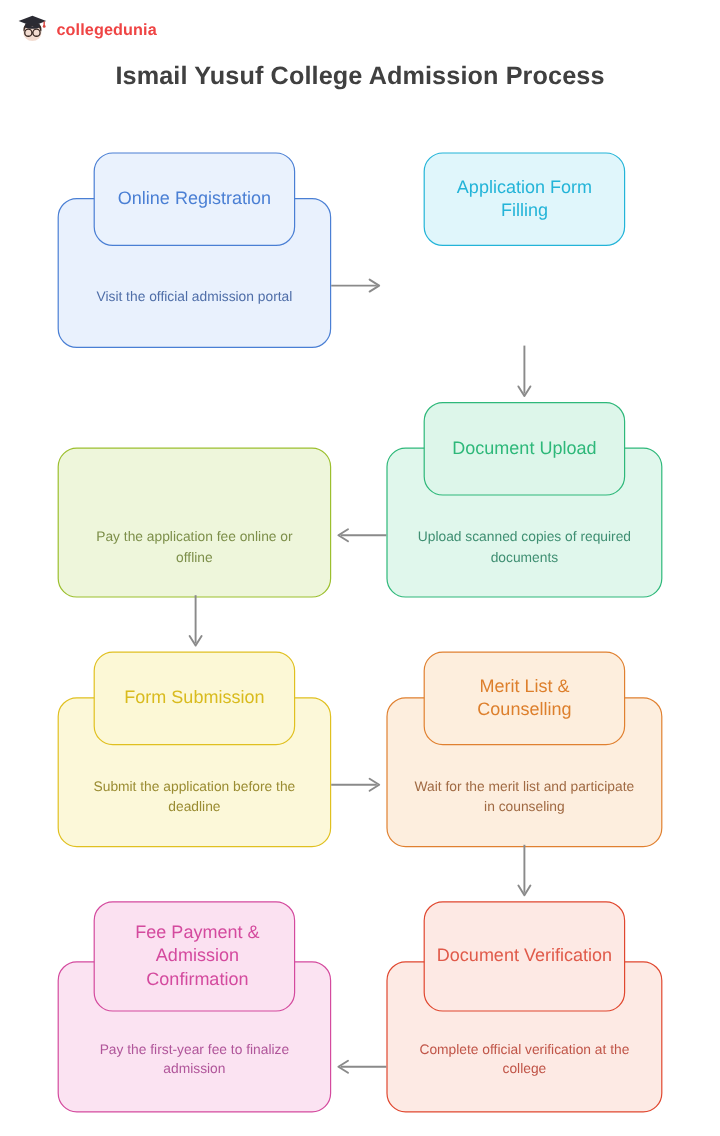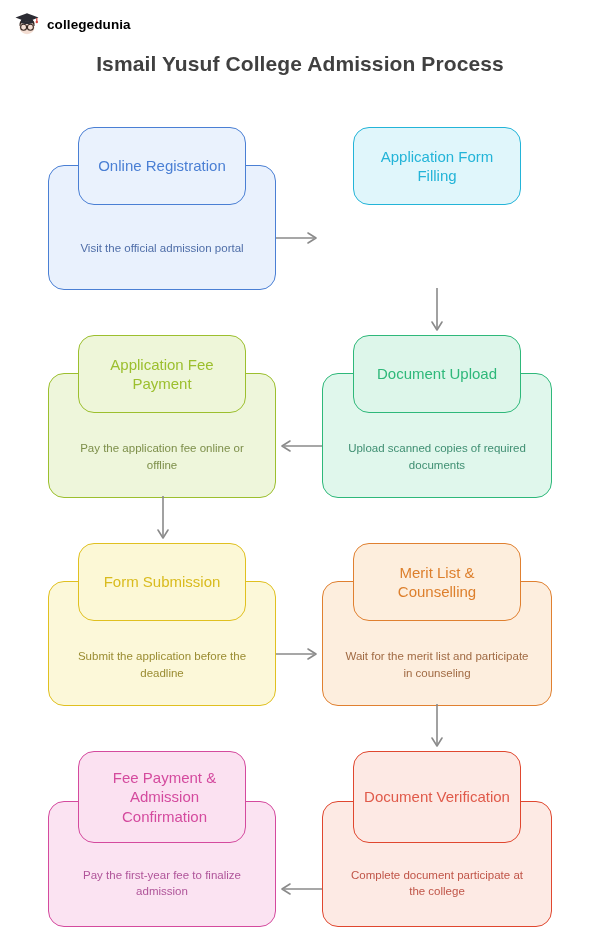--- a/index.html
+++ b/index.html
@@ -72,21 +72,21 @@
       <circle cx="16.4" cy="16.2" r="3" fill="none" stroke="#3a2a24" stroke-width="1.1"></circle>
       <line x1="12.6" y1="16.2" x2="13.4" y2="16.2" stroke="#3a2a24" stroke-width="1.1"></line>
 
       <path d="M1.5 6.6 L13 2.2 L24.5 6.6 L13 10.9 Z" fill="#2b2b33"></path>
       <path d="M7 8.6 L7 12 C9.5 13.4 16.5 13.4 19 12 L19 8.6 L13 11 Z" fill="#2b2b33"></path>
 
       <path d="M22.8 7 L22.8 10.4" stroke="#d6453f" stroke-width="1.2" fill="none"></path>
       <circle cx="22.8" cy="11" r="1.2" fill="#d6453f"></circle>
     </svg>
   </span>
-  <span class="brand-text" style="color: #000000;">collegedunia</span>
+  <span class="brand-text" style="color: #ef4444;">collegedunia</span>
 </div>
 
 <div class="page-title">Ismail Yusuf College Admission Process</div>
 
 <div class="flow">
 
   <div class="node" id="node-0" style="left: 48px; top: 127px; width: 228px; height: 163px; --stroke: #4a7fd4; --fill-body: #e9f1fd; --fill-pill: #eaf2fd; --title: #4a7fd4; --desc: #4f6ea8;">
     <div class="node-body">
       <div class="node-desc">Visit the official admission portal</div>
     </div>
@@ -97,23 +97,20 @@
 
   <div class="node" id="node-1" style="left: 322px; top: 127px; width: 230px; height: 163px; --stroke: #23b4d8; --fill-body: #e3f7fb; --fill-pill: #e0f6fb; --title: #23b4d8; --desc: #3a8ea3;">
     <div class="node-title-pill">
       <div class="node-title">Application Form Filling</div>
     </div>
   </div>
 
   <div class="node" id="node-2" style="left: 48px; top: 335px; width: 228px; height: 163px; --stroke: #9cbf2e; --fill-body: #eef6db; --fill-pill: #eef6d9; --title: #9cbf2e; --desc: #7d8f4a;">
     <div class="node-body">
       <div class="node-desc">Pay the application fee online or offline</div>
-    </div>
-    <div class="node-title-pill">
-      <div class="node-title">Application Fee Payment</div>
     </div>
   </div>
 
   <div class="node" id="node-3" style="left: 322px; top: 335px; width: 230px; height: 163px; --stroke: #2eb87a; --fill-body: #e0f7ec; --fill-pill: #ddf6ea; --title: #2eb87a; --desc: #3f8f72;">
     <div class="node-body">
       <div class="node-desc">Upload scanned copies of required documents</div>
     </div>
     <div class="node-title-pill">
       <div class="node-title">Document Upload</div>
     </div>
@@ -141,21 +138,21 @@
     <div class="node-body" style="top:50px; height:126px;justify-content:center;">
       <div class="node-desc" style="transform:translateY(8px);">Pay the first-year fee to finalize admission</div>
     </div>
     <div class="node-title-pill" style="min-height:92px;padding-left:15px;">
       <div class="node-title">Fee Payment &amp; Admission Confirmation</div>
     </div>
   </div>
 
   <div class="node" id="node-7" style="left: 322px; top: 751px; width: 230px; height: 176px; --stroke: #e0472f; --fill-body: #fdeae4; --fill-pill: #fde9e4; --title: #e05a4a; --desc: #c05548;">
     <div class="node-body" style="top:50px; height:126px;">
-      <div class="node-desc" style="transform:translateY(8px);">Complete document participate at the college</div>
+      <div class="node-desc" style="transform:translateY(8px);">Complete official verification at the college</div>
     </div>
     <div class="node-title-pill" style="min-height:92px;">
       <div class="node-title">Document Verification</div>
     </div>
   </div>
 
   <div class="arrow" style="left:276px; top:231px;">
     <svg width="46" height="14" viewBox="0 0 46 14">
       <line x1="0" y1="7" x2="38" y2="7" stroke="#8a8a8a" stroke-width="1.6"></line>
       <polyline points="32,2 40,7 32,12" fill="none" stroke="#8a8a8a" stroke-width="1.6" stroke-linecap="round" stroke-linejoin="round"></polyline>

